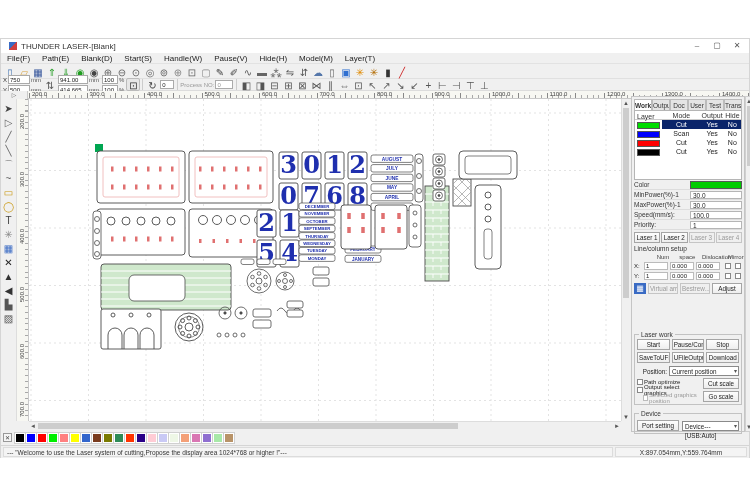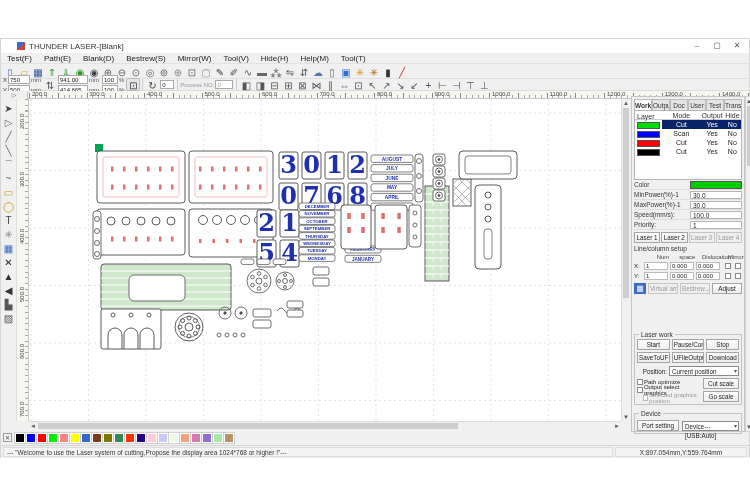--- a/index.html
+++ b/index.html
@@ -1,20 +1,20 @@
 <!DOCTYPE html>
 <html><head>
 <meta charset="utf-8">
 <style>
   html,body{margin:0;padding:0;background:#fff;width:750px;height:500px;overflow:hidden;
     font-family:"Liberation Sans",sans-serif;-webkit-font-smoothing:antialiased;}
   *{box-sizing:border-box;}
   #app{position:absolute;left:0;top:38px;width:750px;height:420px;background:#f0f0f0;border:1px solid #d5d5d5;}
   
-  #titlebar{position:absolute;left:0;top:0;width:100%;height:14px;background:#ffffff;display:flex;align-items:center;padding:0 16px;}
+  #titlebar{position:absolute;left:0;top:0;width:100%;height:14px;background:#ffffff;display:flex;align-items:center;padding:0 8px;}
   #titlebar .appicon{width:8px;height:8px;margin-right:4px;background:linear-gradient(135deg,#3a6bc4 50%,#d04040 50%);}
   #titlebar .title{font-size:8px;color:#333;}
   #wincontrols{position:absolute;right:2px;top:0;height:14px;display:flex;}
   #wincontrols span{width:20px;text-align:center;font-size:8px;color:#555;line-height:14px;}
   
   #menubar{position:absolute;left:0;top:14px;width:100%;height:11px;background:#f0f0f0;display:flex;align-items:center;border-bottom:1px solid #e2e2e2;}
   #menubar span{font-size:8px;color:#222;padding:0 6px;}
   
   #toolbar1{position:absolute;left:0;top:25px;width:100%;height:15px;display:flex;align-items:center;padding-left:2px;border-bottom:1px solid #e0e0e0;}
   #toolbar1 .tbi,#toolbar2 .tbi,#lefttools .tbi{width:14px;height:13px;font-size:10px;line-height:13px;text-align:center;border:1px solid transparent;border-radius:2px;}
@@ -110,29 +110,29 @@
     <span class="title">THUNDER LASER-[Blank]</span>
   </div>
   <div id="wincontrols">
     <span>–</span>
     <span>▢</span>
     <span>✕</span>
   </div>
 
   <div id="menubar">
 
-  <span>Test(F)</span>
+  <span>File(F)</span>
       <span>Path(E)</span>
       <span>Blank(D)</span>
-      <span>Bestrew(S)</span>
-      <span>Mirror(W)</span>
-      <span>Tool(V)</span>
+      <span>Start(S)</span>
+      <span>Handle(W)</span>
+      <span>Pause(V)</span>
       <span>Hide(H)</span>
-      <span>Help(M)</span>
-      <span>Tool(T)</span>
+      <span>Model(M)</span>
+      <span>Layer(T)</span>
     </div>
 
   <div id="toolbar1">
 
   <span class="tbi" style="color: rgb(74, 122, 181);">▯</span>
       <span class="tbi" style="color: rgb(217, 164, 65);">▱</span>
       <span class="tbi" style="color: rgb(52, 84, 154);">▦</span>
       <span class="tbi" style="color: rgb(44, 160, 44);">⇑</span>
       <span class="tbi" style="color: rgb(44, 160, 44);">⇓</span>
       <span class="tbi" style="color: rgb(31, 157, 31);">◉</span>

